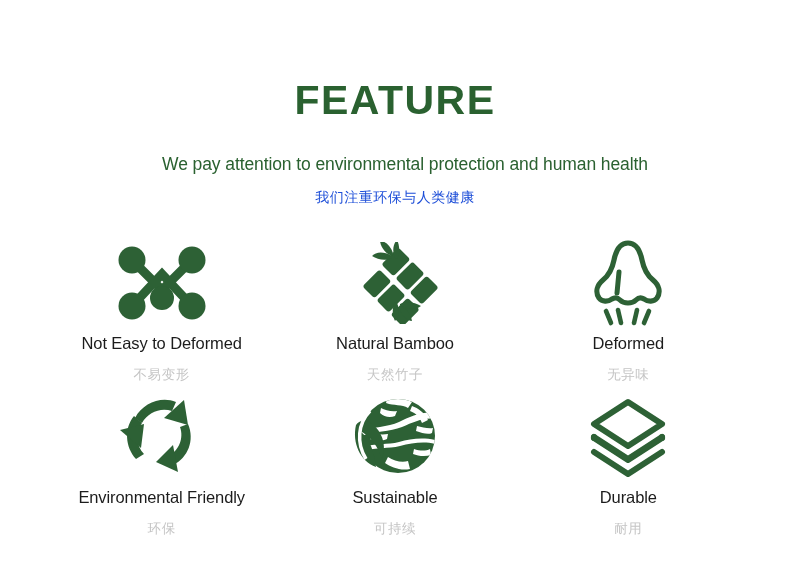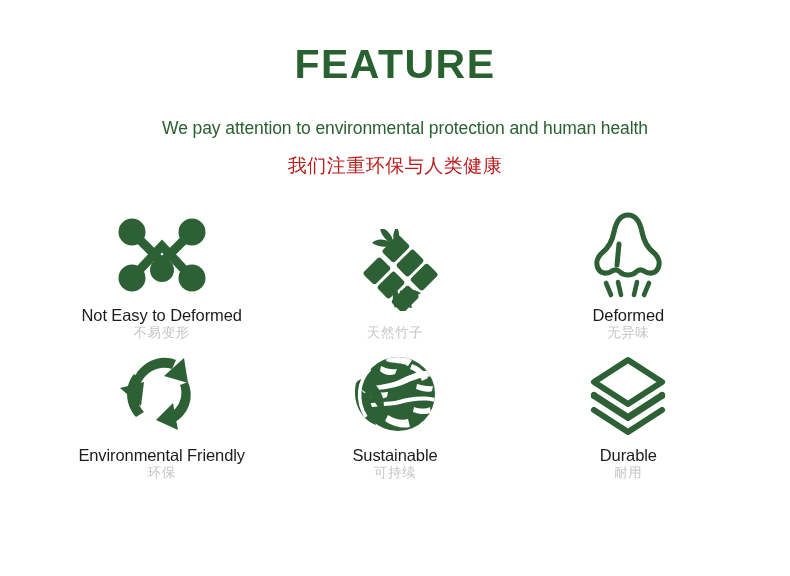--- a/index.html
+++ b/index.html
@@ -14,21 +14,21 @@
 
   .page {
     position:relative;
     width:790px;
     height:576px;
     background:#ffffff;
     padding-top:0;
   }
 
   
-  .header { text-align:center; }
+  .header { text-align:center;margin-top:36px; }
 
   .page-title {
     font-family:"Liberation Sans", sans-serif;
     font-size:41px;
     font-weight:bold;
     letter-spacing:1.5px;
     color:#2a6130;
     line-height:1;
     padding-top:44px;
   }
@@ -38,23 +38,23 @@
     font-size:17.5px;
     font-weight:400;
     color:#2a6130;
     letter-spacing:-0.1px;
     padding-top:33px;
     padding-left:20px;
   }
 
   .subtitle-zh {
     font-family:"Liberation Sans", sans-serif;
-    font-size:19px;
-    font-weight:400;
-    color:#b91c1c;
+    font-size:14px;
+    font-weight:400;
+    color:#1d4ed8;
     letter-spacing:0.5px;
     padding-top:14px;
   }
 
   
   .grid {
     display:grid;
     grid-template-columns:repeat(3, 1fr);
     grid-template-rows:repeat(2, auto);
     width:700px;
@@ -91,21 +91,21 @@
   }
 
   .label-zh {
     font-family:"Liberation Sans", sans-serif;
     font-size:13.5px;
     font-weight:400;
     color:#c5c5c5;
     letter-spacing:0.6px;
     text-align:center;
     line-height:1;
-    margin-top:2px;
+    margin-top:16px;
   }
 
   
   .row2 .icon-box { height:110px; }
 </style>
 </head>
 <body>
 
 <div class="page">
 
@@ -157,20 +157,21 @@
             <path d="M40 14 C31 9 24 10 20 14 C26 18 34 19 40 16 Z"></path>
             <path d="M41 11 C38 3 33 -1 28 -1 C29 6 34 12 40 14 Z"></path>
             <path d="M43 16 C40 9 41 2 45 -2 C48 4 48 12 45 17 Z"></path>
 
             <path d="M48 63 C57 68 64 68 69 64 C63 60 54 59 48 62 Z"></path>
             <path d="M47 66 C50 74 55 79 60 79 C59 72 54 66 48 64 Z"></path>
             <path d="M45 61 C48 68 47 75 43 79 C40 73 40 65 43 60 Z"></path>
           </g>
         </svg>
       </div>
+      <div class="label-en">Natural Bamboo</div>
       <div class="label-zh">天然竹子</div>
     </div>
 
     <div class="cell">
       <div class="icon-box">
         <svg width="76" height="90" viewBox="0 0 76 90" aria-hidden="true">
           <g stroke="#2d6135" fill="none" stroke-linecap="round" stroke-linejoin="round">
             <path d="M38 5
                      C30 5 26 12 24 22
                      C22 32 18 38 13 42

